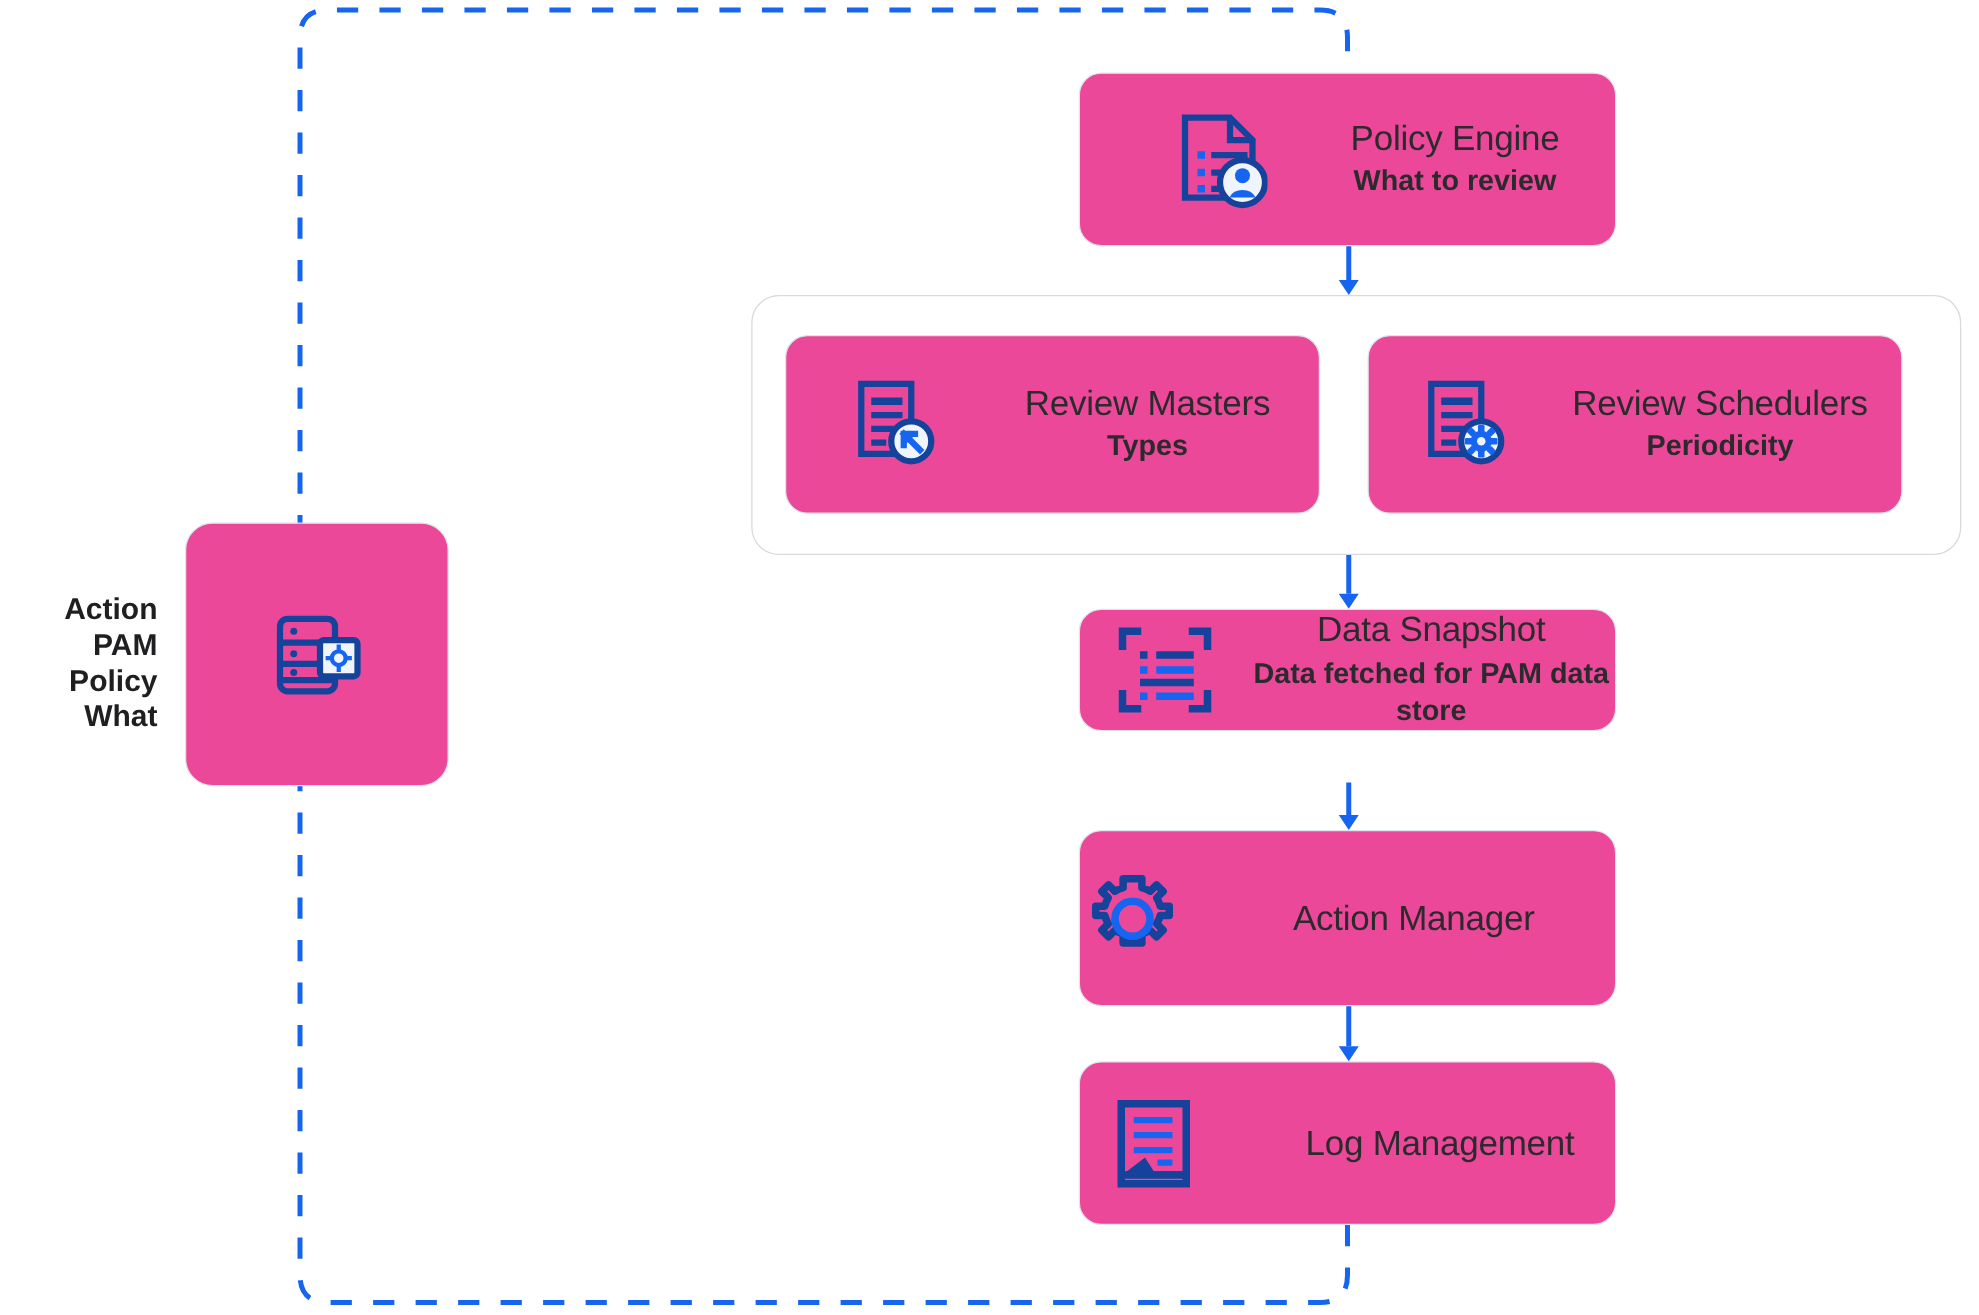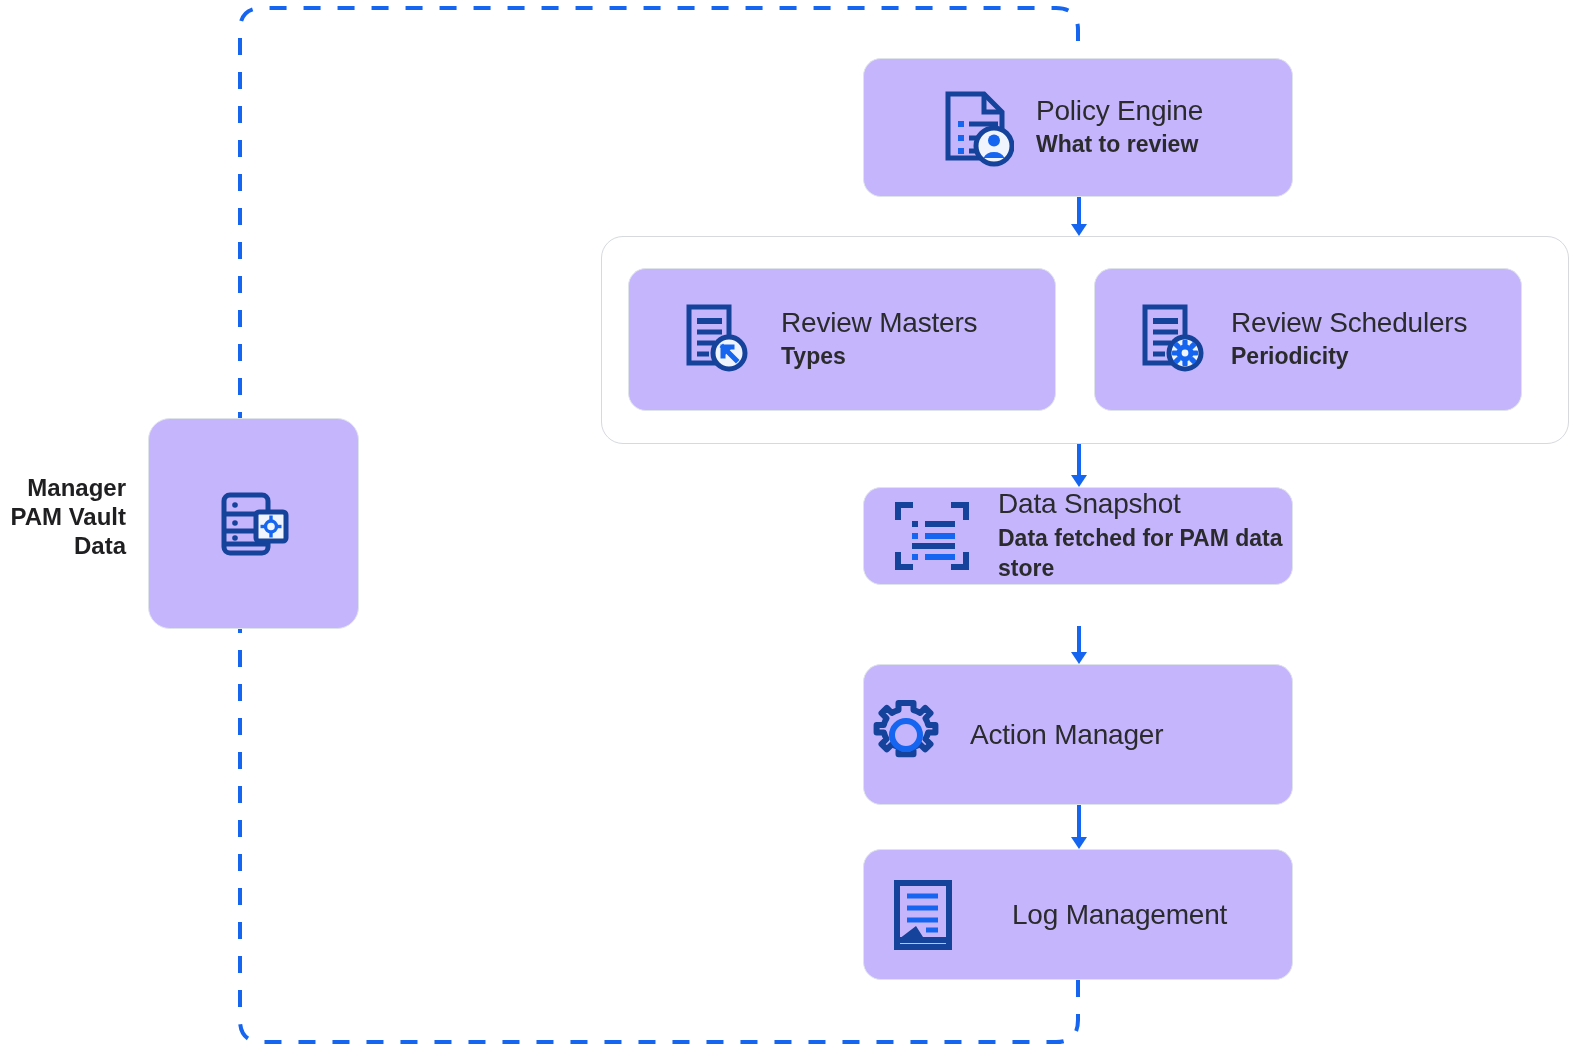--- a/index.html
+++ b/index.html
@@ -25,25 +25,26 @@
     left: 0; top: 0;
     width: 1583px;
     height: 1052px;
     pointer-events: none;
   }
 
   
   .card {
     position: absolute;
     box-sizing: border-box;
-    background: #c4b5fd;
+    background: #ec4899;
     border: 1px solid #dfe3ea;
     border-radius: 18px;
     display: flex;
     align-items: center;
+    text-align: center;
   }
   .card .icon-wrap {
     flex: 0 0 auto;
     display: flex;
     align-items: center;
     justify-content: center;
   }
   .card .text-wrap {
     flex: 1 1 auto;
     display: flex;
@@ -185,23 +186,23 @@
              L 262 1042
              Q 240 1042 240 1020
              L 240 30
              Q 240 8 262 8
              L 1056 8
              Q 1078 8 1078 30
              L 1078 58" fill="none" stroke="#1565f0" stroke-width="4" stroke-dasharray="17 17" stroke-linecap="butt"></path>
   </svg>
 
   <div id="vault-label">
-    <div>Manager</div>
-    <div>PAM Vault</div>
-    <div>Data</div>
+    <div>Action</div>
+    <div>PAM Policy</div>
+    <div>What</div>
   </div>
 
   <div class="card" id="vault-card">
     <span class="icon-wrap">
       <svg class="ic" width="84" height="84" viewBox="0 0 84 84">
         <rect x="12" y="13" width="44" height="58" rx="6" fill="none" stroke="#15429b" stroke-width="5"></rect>
         <line x1="12" y1="32" x2="56" y2="32" stroke="#15429b" stroke-width="5"></line>
         <line x1="12" y1="49" x2="56" y2="49" stroke="#15429b" stroke-width="5"></line>
         <line x1="12" y1="62" x2="56" y2="62" stroke="#15429b" stroke-width="5"></line>
         <circle cx="23" cy="23" r="2.8" fill="#15429b"></circle>

